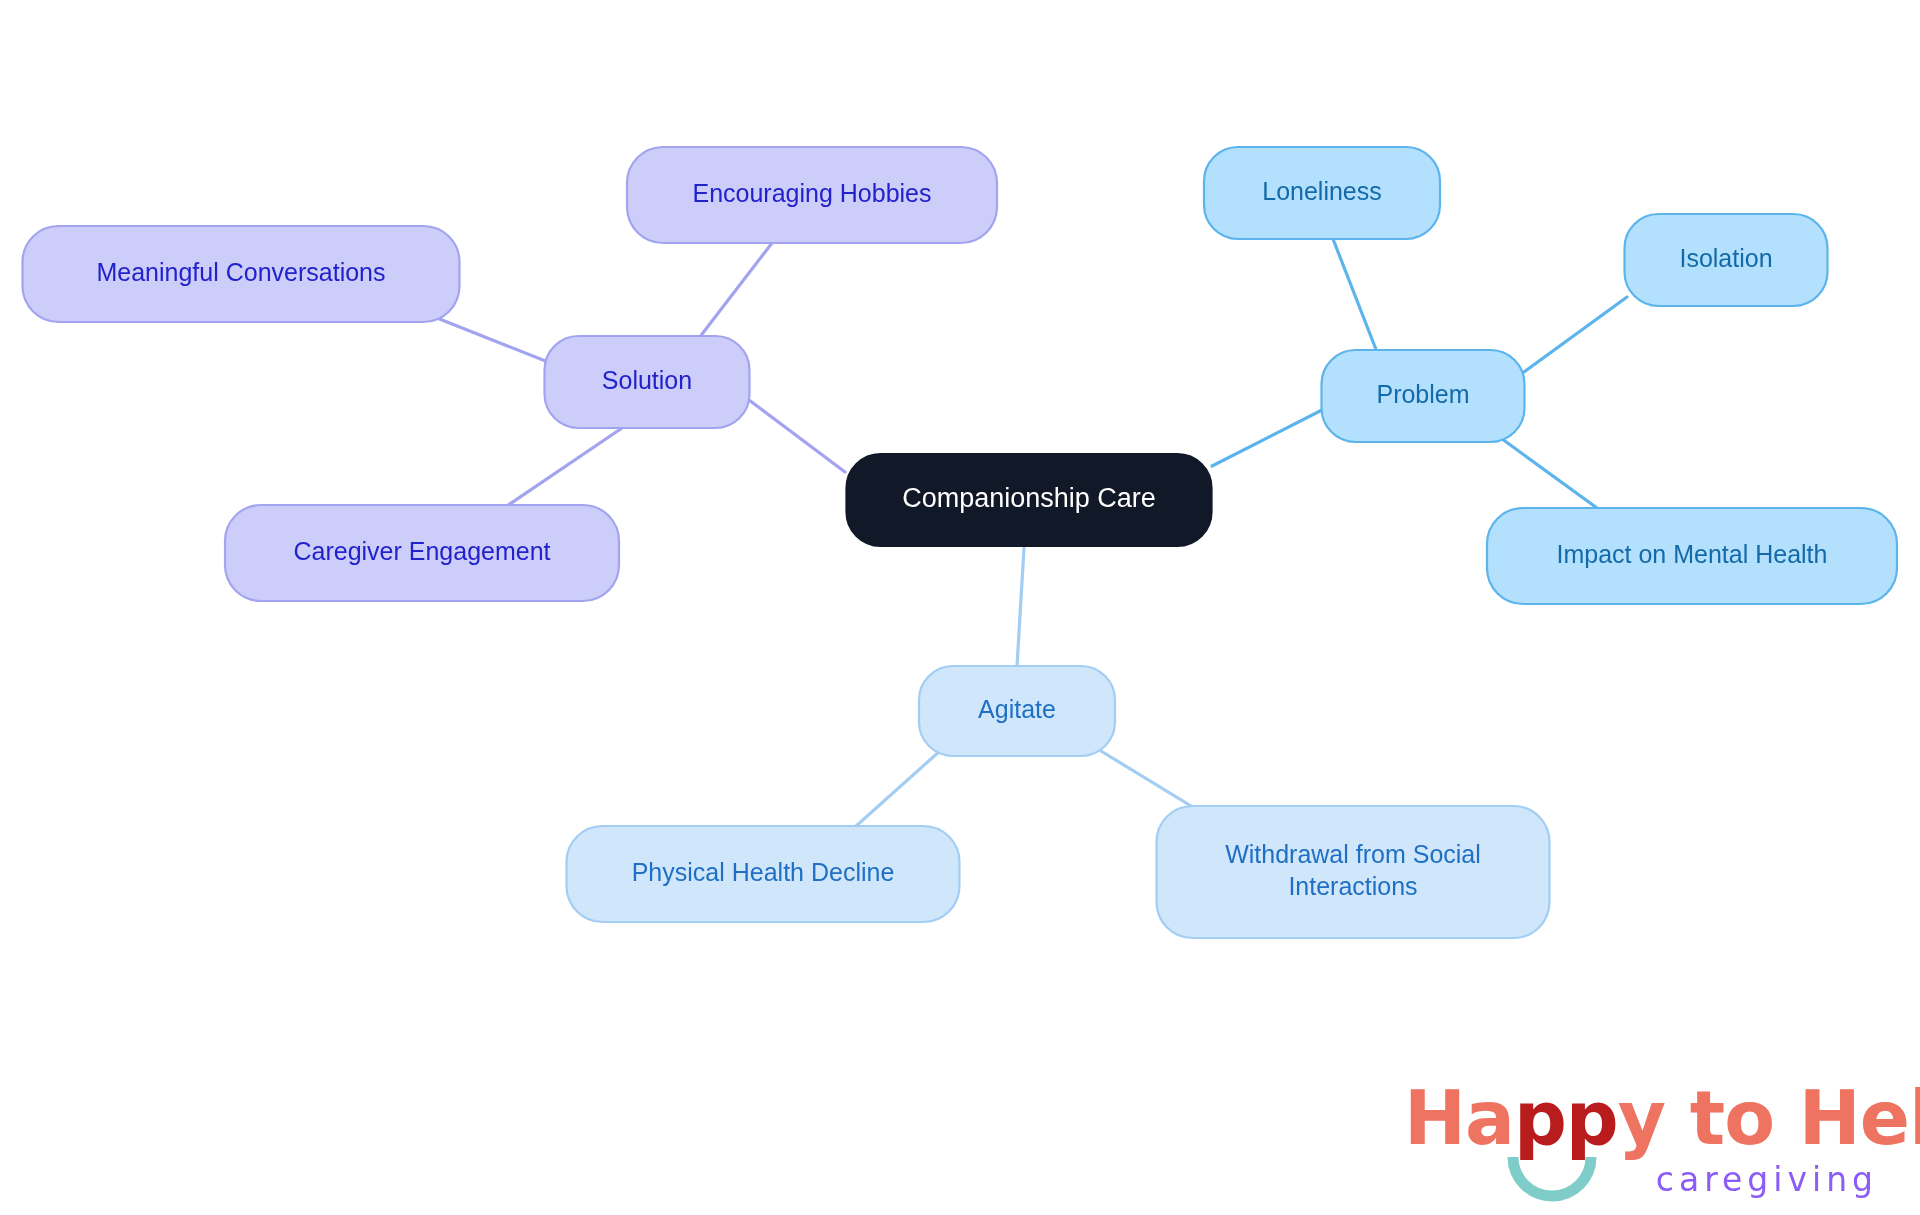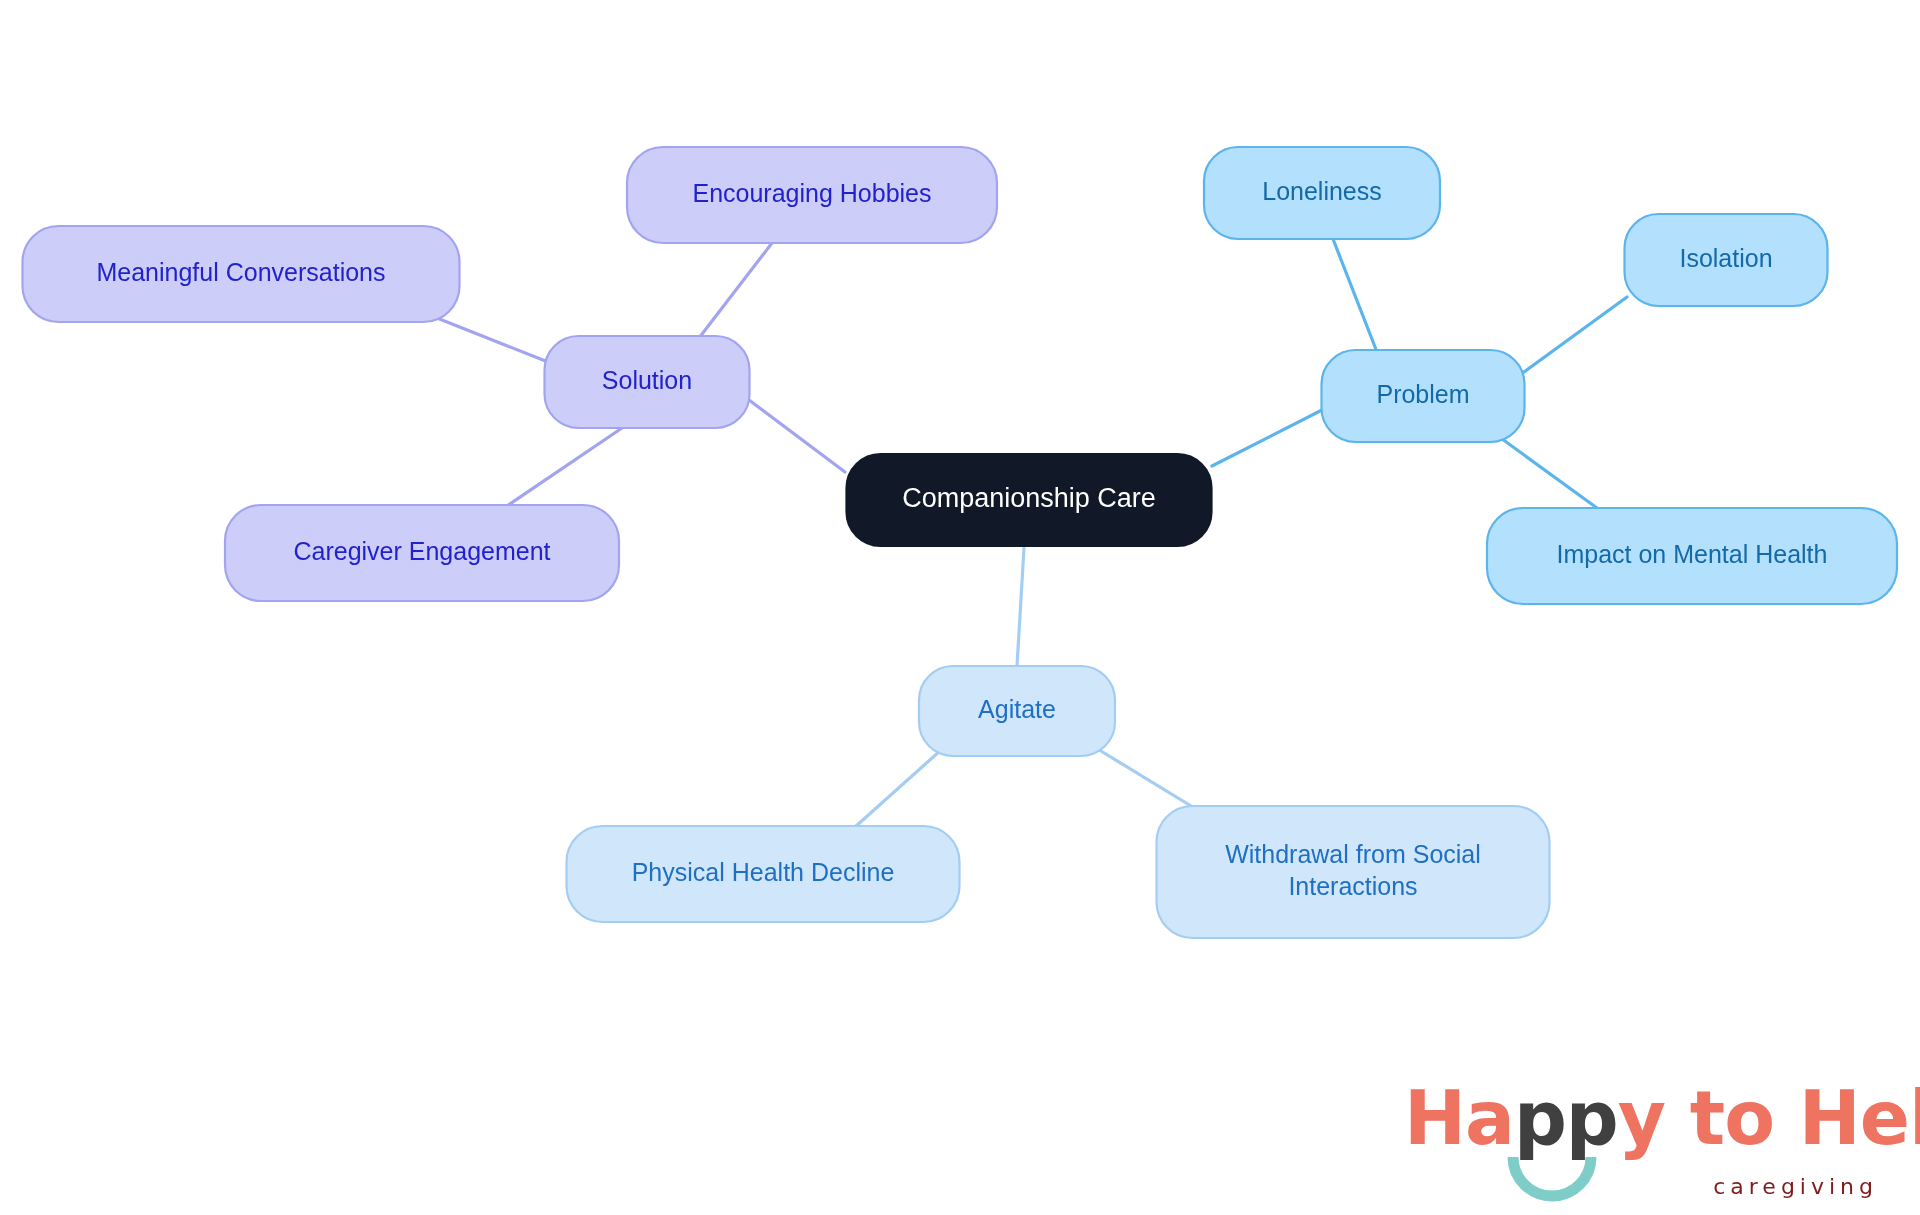--- a/index.html
+++ b/index.html
@@ -53,29 +53,29 @@
     width: 100%;
     font-family: "DejaVu Sans", sans-serif;
     font-weight: bold;
     font-size: 74px;
     letter-spacing: -1px;
     line-height: 1;
     white-space: nowrap;
     text-align: left;
   }
   .logo-coral { color: #ee7361; }
-  .logo-teal  { color: #404040; }
+  .logo-teal  { color: #b91c1c; }
   .logo-sub {
     position: absolute;
     right: 6px;
     bottom: 2px;
     font-family: "DejaVu Sans", sans-serif;
-    font-size: 22px;
+    font-size: 33px;
     letter-spacing: 5px;
-    color: #7f1d1d;
+    color: #8b5cf6;
   }
   #smile {
     position: absolute;
     left: 103px;
     top: 72px;
   }
 </style>
 </head>
 <body>
 

